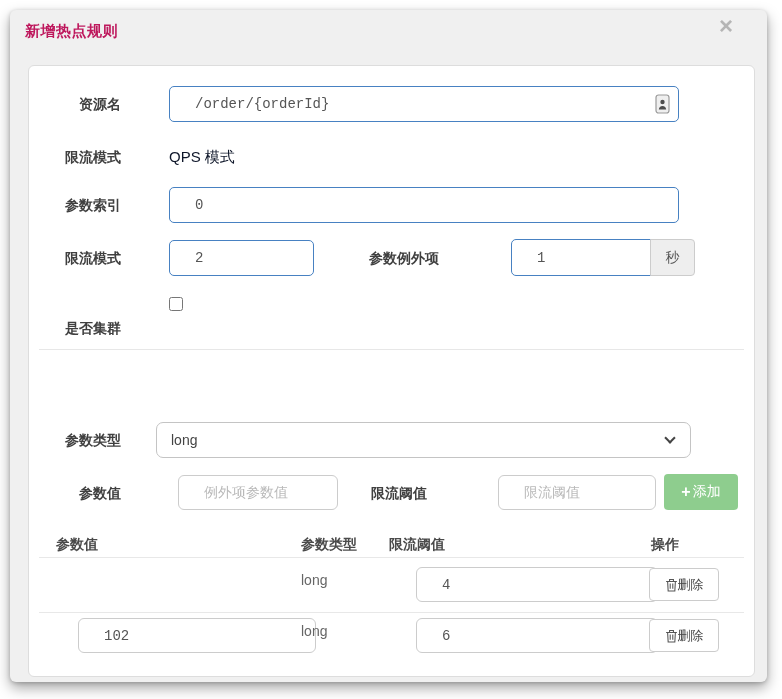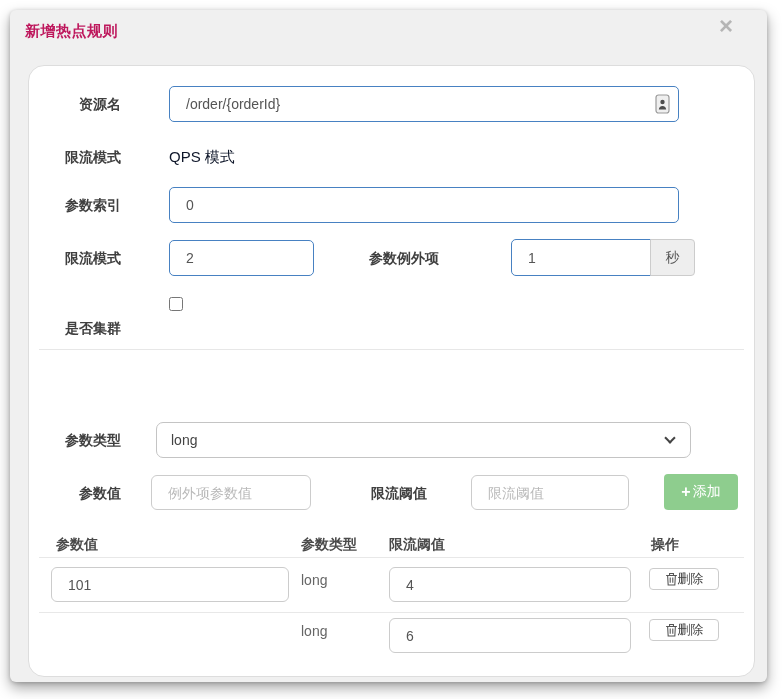--- a/index.html
+++ b/index.html
@@ -10,33 +10,33 @@
             background:#f0f0f0; border-radius:6px;
             box-shadow:0 6px 14px rgba(0,0,0,.35), 0 1px 4px rgba(0,0,0,.2); }
 
   .dialog-title { position:absolute; left:15px; top:12px; font-size:15px;
                   font-weight:bold; color:#be185d; letter-spacing:.5px; }
 
   .close-x { position:absolute; right:34px; top:2px; font-size:24px; color:#b5b5b5;
              cursor:pointer; line-height:28px; font-weight:bold; }
 
   .panel { position:absolute; left:18px; top:55px; width:727px; height:612px;
-           background:#fff; border:1px solid #ddd; border-radius:16px; }
+           background:#fff; border:1px solid #ddd; border-radius:6px; }
 
   .flabel { position:absolute; left:20px; width:72px; text-align:right;
             font-size:14px; font-weight:bold; color:#404040; line-height:20px; }
   .ilabel { position:absolute; font-size:14px; font-weight:bold; color:#404040;
             line-height:20px; }
 
-  input[type=text] { font-size:14px; color:#555; padding:0 16px; outline:none;
-                     background:#fff; position:absolute; }
+  input[type=text] { font-size:14px; color:#555; padding:0 25px; outline:none;
+                     background:#fff; position:absolute;font-family:Liberation Mono, monospace; }
   input::placeholder { color:#b9b9b9; }
 
   .input-blue { border:1.5px solid #4781c2; border-radius:5px; }
-  .input-gray { border:1px solid #ccc; border-radius:6px; }
+  .input-gray { border:1px solid #ccc; border-radius:6px;margin-left:27px; }
 
   .static-val { position:absolute; font-size:15px; color:#0f172a; line-height:20px; }
 
   .addon { position:absolute; background:#eee; border:1px solid #ccc;
            border-radius:0 4px 4px 0; font-size:14px; color:#555;
            text-align:center; line-height:34px; }
 
   .checkbox { position:absolute; width:14px; height:14px; }
 
   .divider { position:absolute; left:10px; right:10px; height:0;
@@ -58,21 +58,21 @@
   .btn-add { position:absolute; left:635px; top:408px; width:74px; height:36px;
              background:#8ecd8e; border:none; border-radius:4px; color:#fff;
              font-size:14px; cursor:pointer; display:flex; align-items:center;
              justify-content:center; gap:2px;
              font-family:"Liberation Sans","DejaVu Sans",sans-serif; }
   .btn-add .plus { font-size:16px; font-weight:bold; line-height:16px; }
 
   .th { position:absolute; font-size:14px; font-weight:bold; color:#4a4a4a; }
   .cell-type { position:absolute; font-size:14px; color:#666; }
 
-  .btn-del { position:absolute; width:70px; height:22px; background:#fff;
+  .btn-del { position:absolute; width:70px; height:33px; background:#fff;
              border:1px solid #ccc; border-radius:4px; font-size:13px; color:#444;
              cursor:pointer; display:flex; align-items:center; justify-content:center;
              font-family:"Liberation Sans","DejaVu Sans",sans-serif; }
 
   .autofill-ic { position:absolute; right:10px; top:8px; }
 </style>
 </head>
 <body>
 
 <div class="dialog">
@@ -124,31 +124,31 @@
       <span class="plus">+</span>
       <span>添加</span>
     </button>
 
     <span class="th" style="left:27px;  top:470px">参数值</span>
     <span class="th" style="left:272px; top:470px">参数类型</span>
     <span class="th" style="left:360px; top:470px">限流阈值</span>
     <span class="th" style="left:622px; top:470px">操作</span>
     <div class="hline" style="top:491px"></div>
 
-    <input type="text" class="input-gray" style="left: 22px; top: 501px; width: 238px; height: 35px;" value="101">
     <span class="cell-type" style="left:272px; top:506px">long</span>
     <input type="text" class="input-gray" style="left: 360px; top: 501px; width: 242px; height: 35px;" value="4">
     <button class="btn-del" style="left:620px; top:502px">
       <svg width="13" height="14" viewBox="0 0 12 13">
         <path d="M1 3.2h10 M4.2 3.2V1.4h3.6v1.8 M2.4 3.2l.5 8.8h6.2l.5-8.8 M4.8 5.2v4.8 M7.2 5.2v4.8" stroke="#555" stroke-width="1" fill="none"></path>
       </svg>
       <span>删除</span>
     </button>
     <div class="hline" style="top:546px"></div>
 
+    <input type="text" class="input-gray" style="left: 22px; top: 552px; width: 238px; height: 35px;" value="102">
     <span class="cell-type" style="left:272px; top:557px">long</span>
     <input type="text" class="input-gray" style="left: 360px; top: 552px; width: 242px; height: 35px;" value="6">
     <button class="btn-del" style="left:620px; top:553px">
       <svg width="13" height="14" viewBox="0 0 12 13">
         <path d="M1 3.2h10 M4.2 3.2V1.4h3.6v1.8 M2.4 3.2l.5 8.8h6.2l.5-8.8 M4.8 5.2v4.8 M7.2 5.2v4.8" stroke="#555" stroke-width="1" fill="none"></path>
       </svg>
       <span>删除</span>
     </button>
 
   </div>

